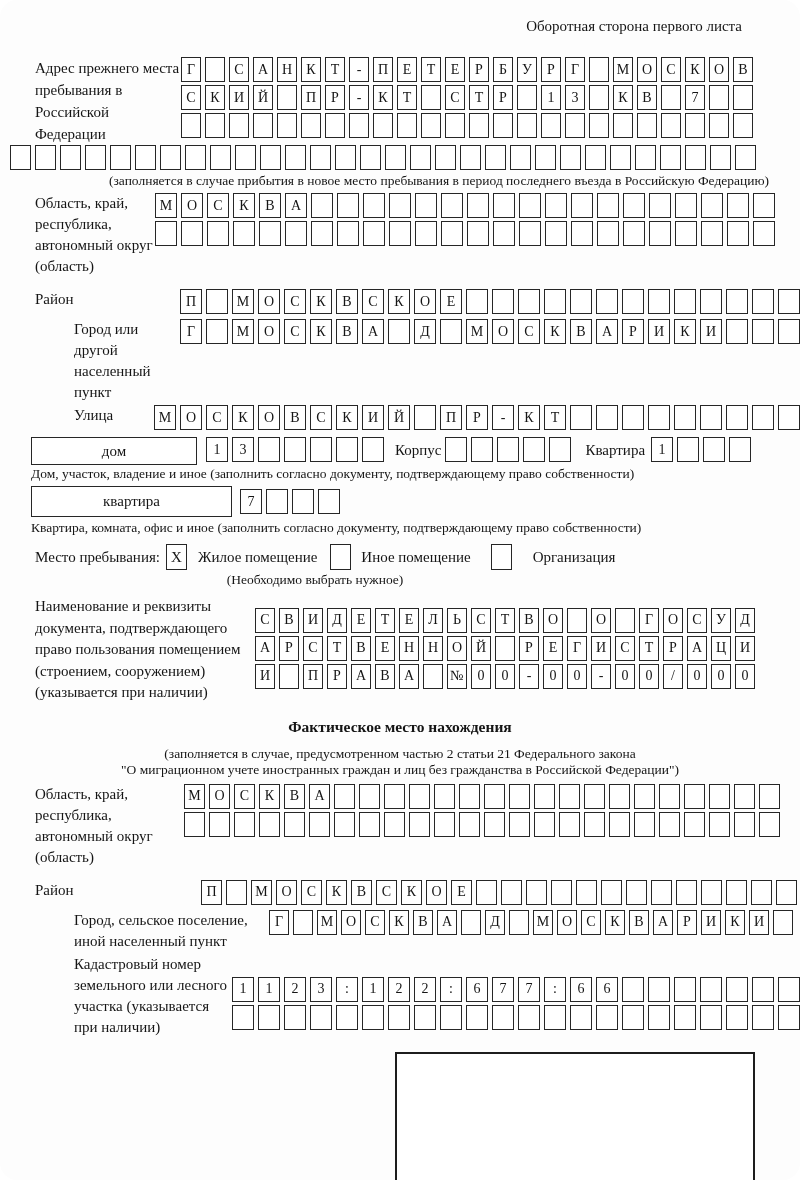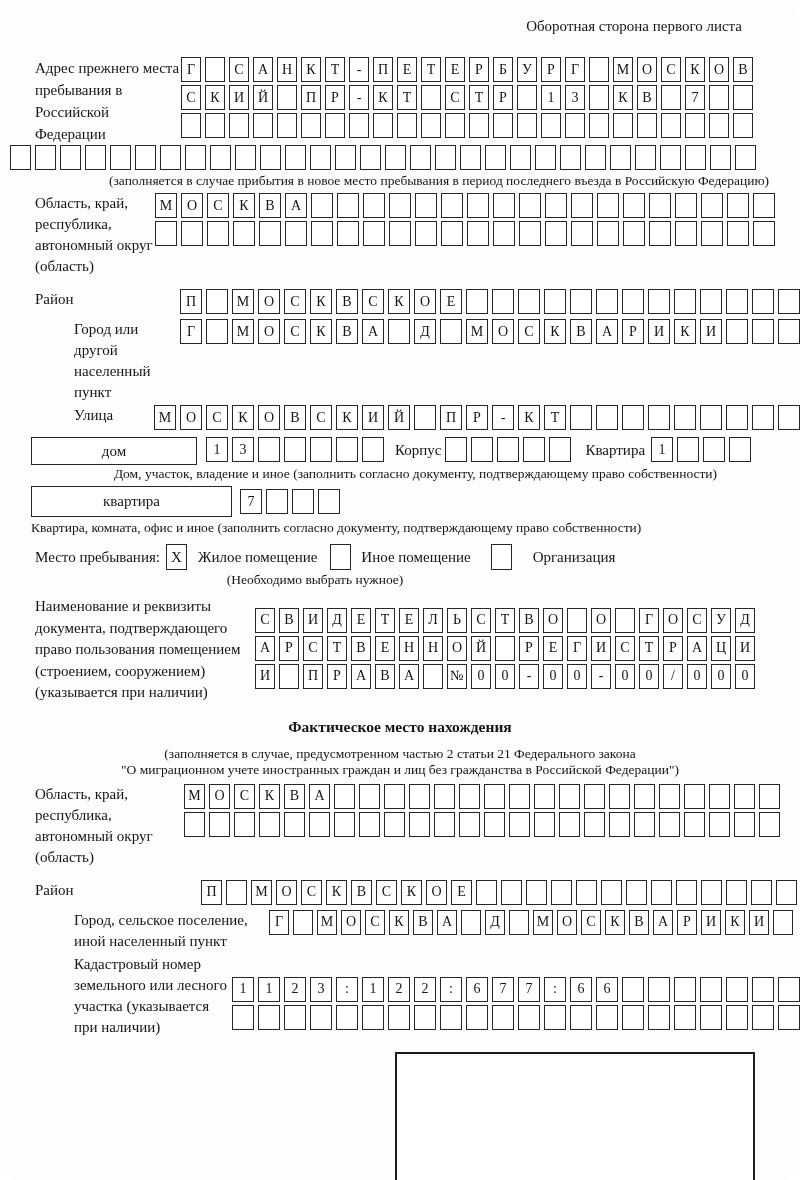--- a/index.html
+++ b/index.html
@@ -344,21 +344,21 @@
         <span class="cell"></span>
       </div>
     <div class="inline-lbl" style="margin-left:14px;">Квартира</div>
     <div class="cells" style="margin-left:6px;">
         <span class="cell">1</span>
         <span class="cell"></span>
         <span class="cell"></span>
         <span class="cell"></span>
       </div>
   </div>
-  <div class="caption" style="margin-left:-4px;margin-top:1px;text-align:center;">Дом, участок, владение и иное (заполнить согласно документу, подтверждающему право собственности)</div>
+  <div class="caption" style="margin-left:-4px;margin-top:1px;">Дом, участок, владение и иное (заполнить согласно документу, подтверждающему право собственности)</div>
 
   <div class="frow mt4">
     <div class="boxlbl kv-box">квартира</div>
     <div class="cells" style="margin-left:8px;margin-top:3px;">
         <span class="cell">7</span>
         <span class="cell"></span>
         <span class="cell"></span>
         <span class="cell"></span>
       </div>
   </div>

